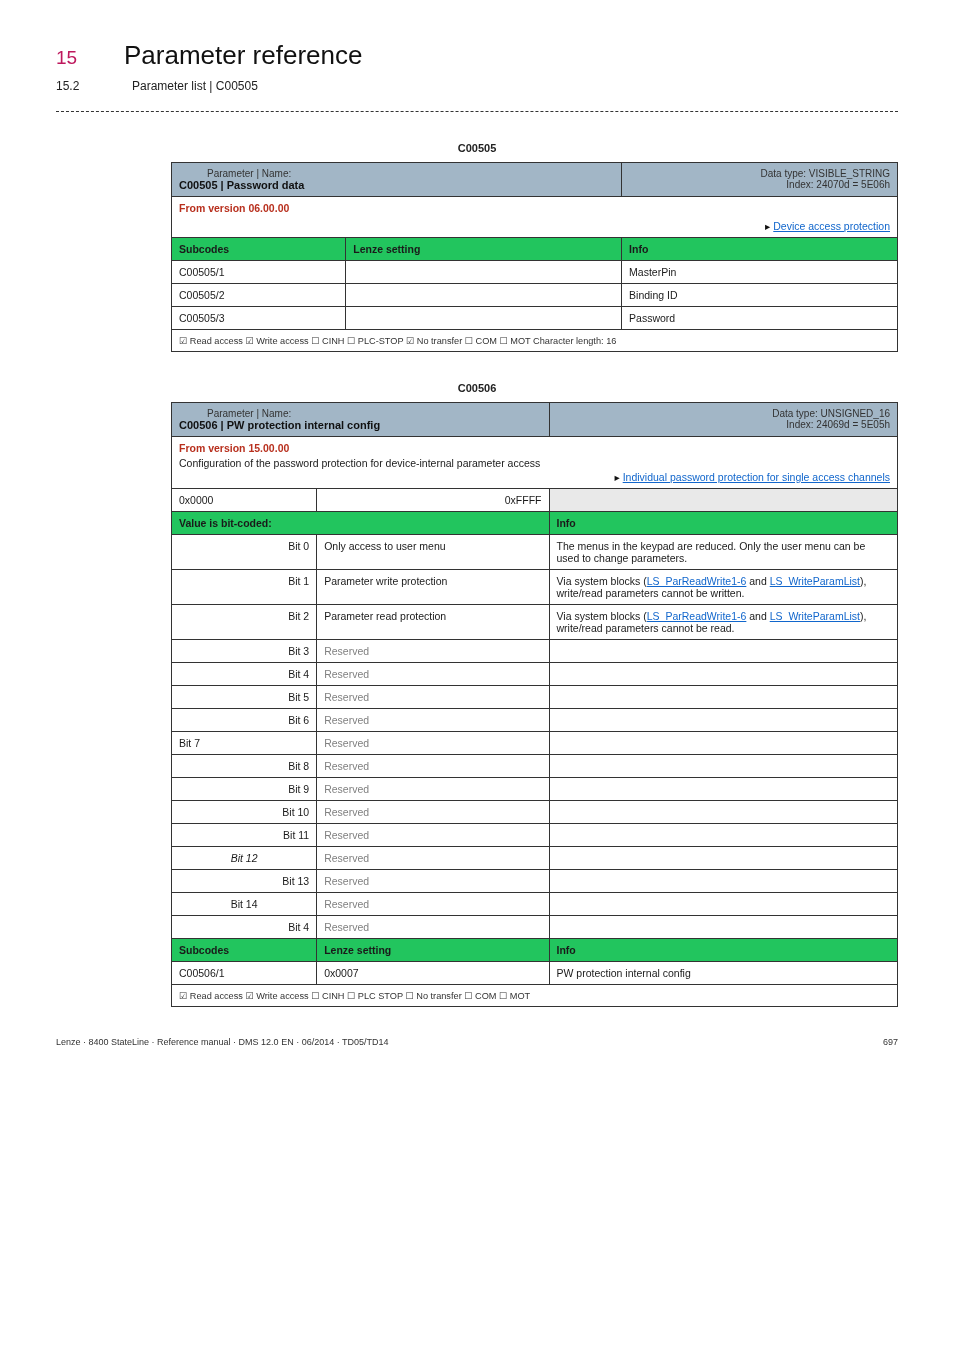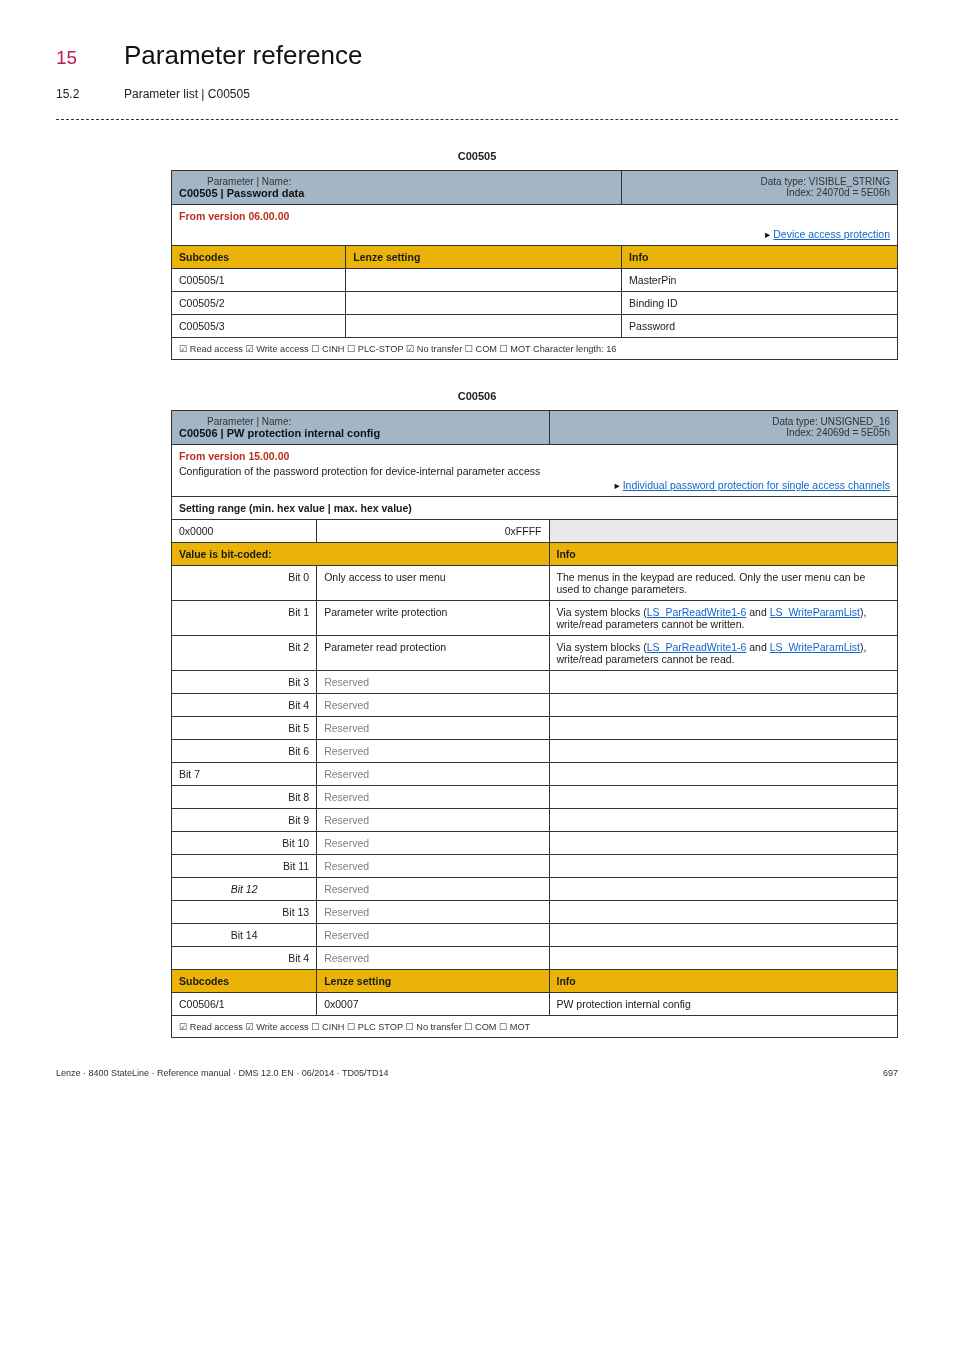--- a/index.html
+++ b/index.html
@@ -25,22 +25,22 @@
       width: 40px;
     }
     .chapter-title {
       font-size: 26px;
       font-weight: normal;
       color: #111;
     }
     .subhead {
       display: flex;
       align-items: baseline;
-      gap: 28px;
-      margin-top: 16px;
+      gap: 36px;
+      margin-top: 8px;
       margin-bottom: 8px;
     }
     .section-num {
       font-size: 12px;
       color: #222;
       width: 40px;
     }
     .section-title {
       font-size: 12px;
       color: #222;
@@ -65,21 +65,21 @@
       font-size: 10.5px;
     }
     .ptbl td, .ptbl th {
       border: 1px solid #333;
       padding: 5px 7px;
       vertical-align: top;
       text-align: left;
     }
     
     .hdr-row td, .hdr-row th {
-      background: #eab308;
+      background: #22c55e;
       font-weight: bold;
     }
     .titlebar {
       background: #a2b6c6;
     }
     .titlebar .pname {
       font-size: 10px;
       color: #333;
       font-weight: normal;
       padding-left: 28px;
@@ -191,25 +191,20 @@
     <tr>
       <td colspan="3">
         <div class="fromver">From version 15.00.00</div>
         <div style="margin-top:3px;">Configuration of the password protection for device-internal parameter access</div>
         <div class="right" style="margin-top:2px;">
           <span style="color:#111;">▸ </span><a href="#" class="link">Individual password protection for single access channels</a>
         </div>
       </td>
     </tr>
     <tr>
-      <td colspan="3" style="font-weight:bold;">
-        <span><b>Setting range (min. hex value | max. hex value)</b></span>
-      </td>
-    </tr>
-    <tr>
       <td style="width:20%;">0x0000</td>
       <td style="width:32%; text-align:right;">0xFFFF</td>
       <td style="background:#e9e9e9;"></td>
     </tr>
     <tr class="hdr-row">
       <th colspan="2">Value is bit-coded:</th>
       <th>Info</th>
     </tr>
 
     <tr>

